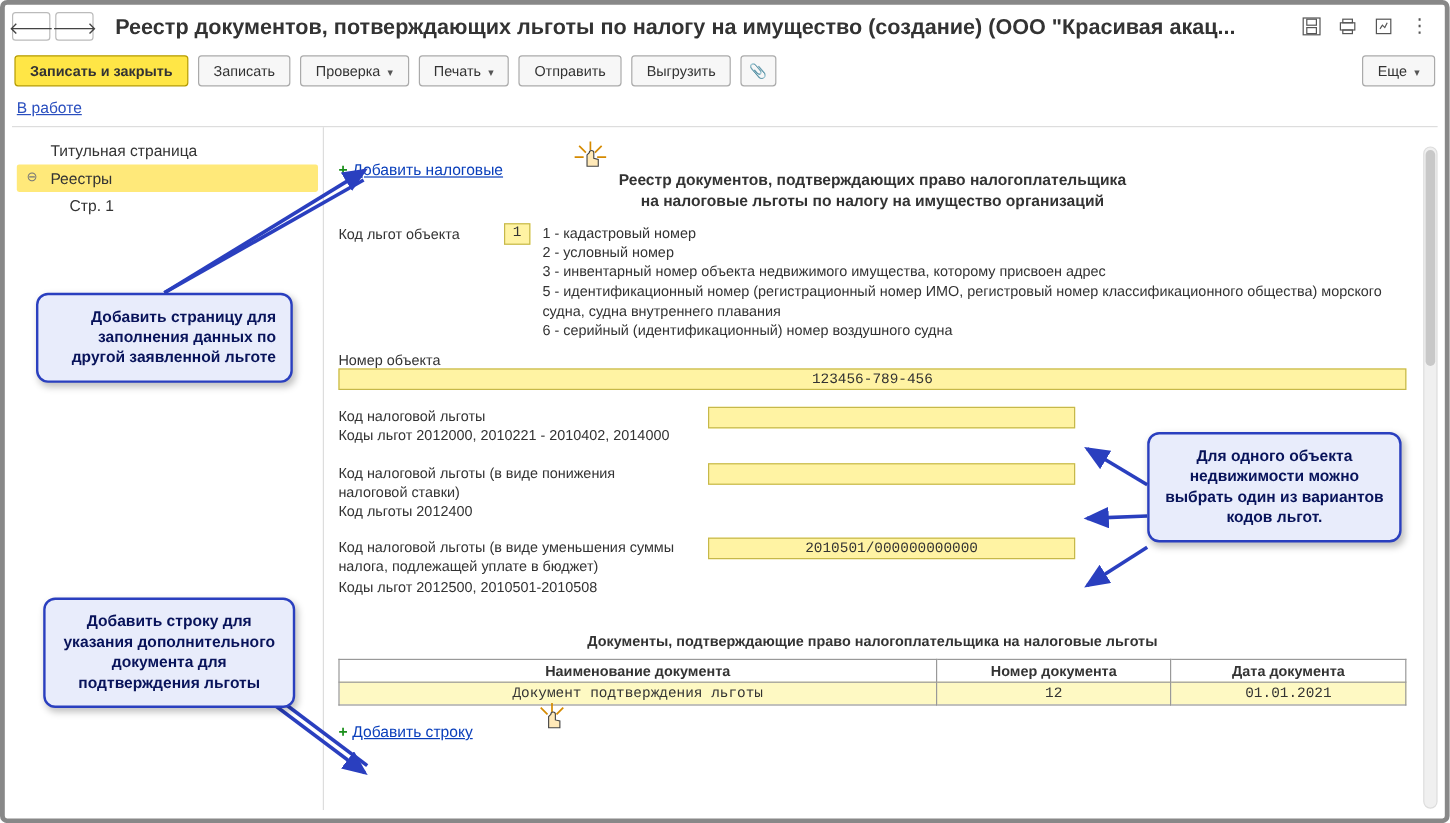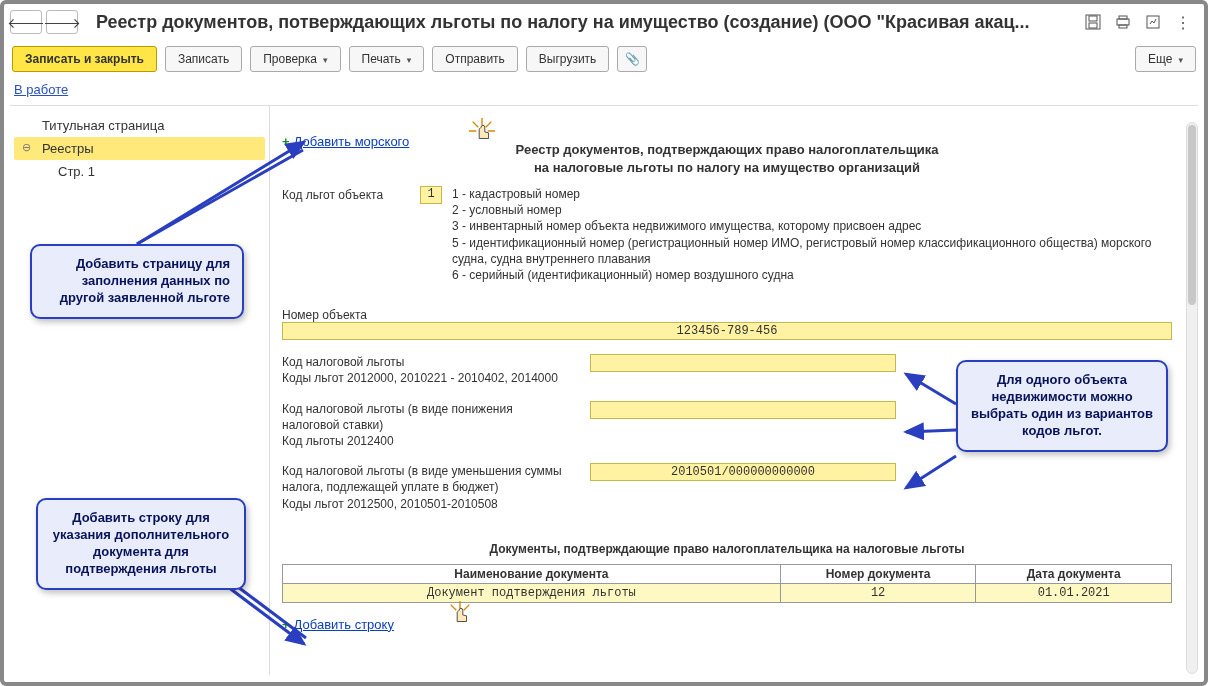--- a/index.html
+++ b/index.html
@@ -89,21 +89,21 @@
   .cursor-hand svg { width:30px; height:30px; }
 
   .doc-heading { text-align:center; font-weight:bold; font-size:13px; margin-top: -8px; line-height:1.35; }
 
   
   .code-row { display:flex; align-items:flex-start; gap:10px; margin-top:10px; }
   .code-label { width: 128px; padding-top:2px; }
   .code-box { width: 22px; height: 18px; background:#fff3a3; border:1px solid #c6b84a; text-align:center; font-family:'Courier New',monospace; font-size:12px;}
   .code-desc { flex:1; line-height:1.35; }
 
-  .field-label { margin-top: 25px; }
+  .field-label { margin-top: 10px; }
   .yellow-long {
     background:#fff3a3; border:1px solid #c6b84a;
     height:18px; width: 100%; font-family:'Courier New',monospace;
     text-align:center; font-size:12px; line-height:16px;
   }
 
   .tax-code-row { display:flex; align-items:flex-start; margin-top:14px; gap:28px; }
   .tax-code-text { width: 280px; line-height:1.35; }
   .yellow-mid {
     background:#fff3a3; border:1px solid #c6b84a;
@@ -205,21 +205,21 @@
 <div class="main">
   <div class="sidebar">
     <div class="tree-item">Титульная страница</div>
     <div class="tree-item toggle active">Реестры</div>
     <div class="tree-item child">Стр. 1</div>
   </div>
 
   <div class="content">
     <div class="add-page">
       <span class="plus">+</span>
-      <a href="#">Добавить морского</a>
+      <a href="#">Добавить налоговые</a>
     </div>
     <div class="cursor-hand">
       <svg viewBox="0 0 32 32">
         <g stroke="#d58a00" stroke-width="1.5">
           <line x1="16" y1="2" x2="16" y2="10"></line>
             <line x1="6" y1="6" x2="12" y2="12"></line>
             <line x1="26" y1="6" x2="20" y2="12"></line>
             <line x1="2" y1="16" x2="10" y2="16"></line>
             <line x1="30" y1="16" x2="22" y2="16"></line>
         </g>

